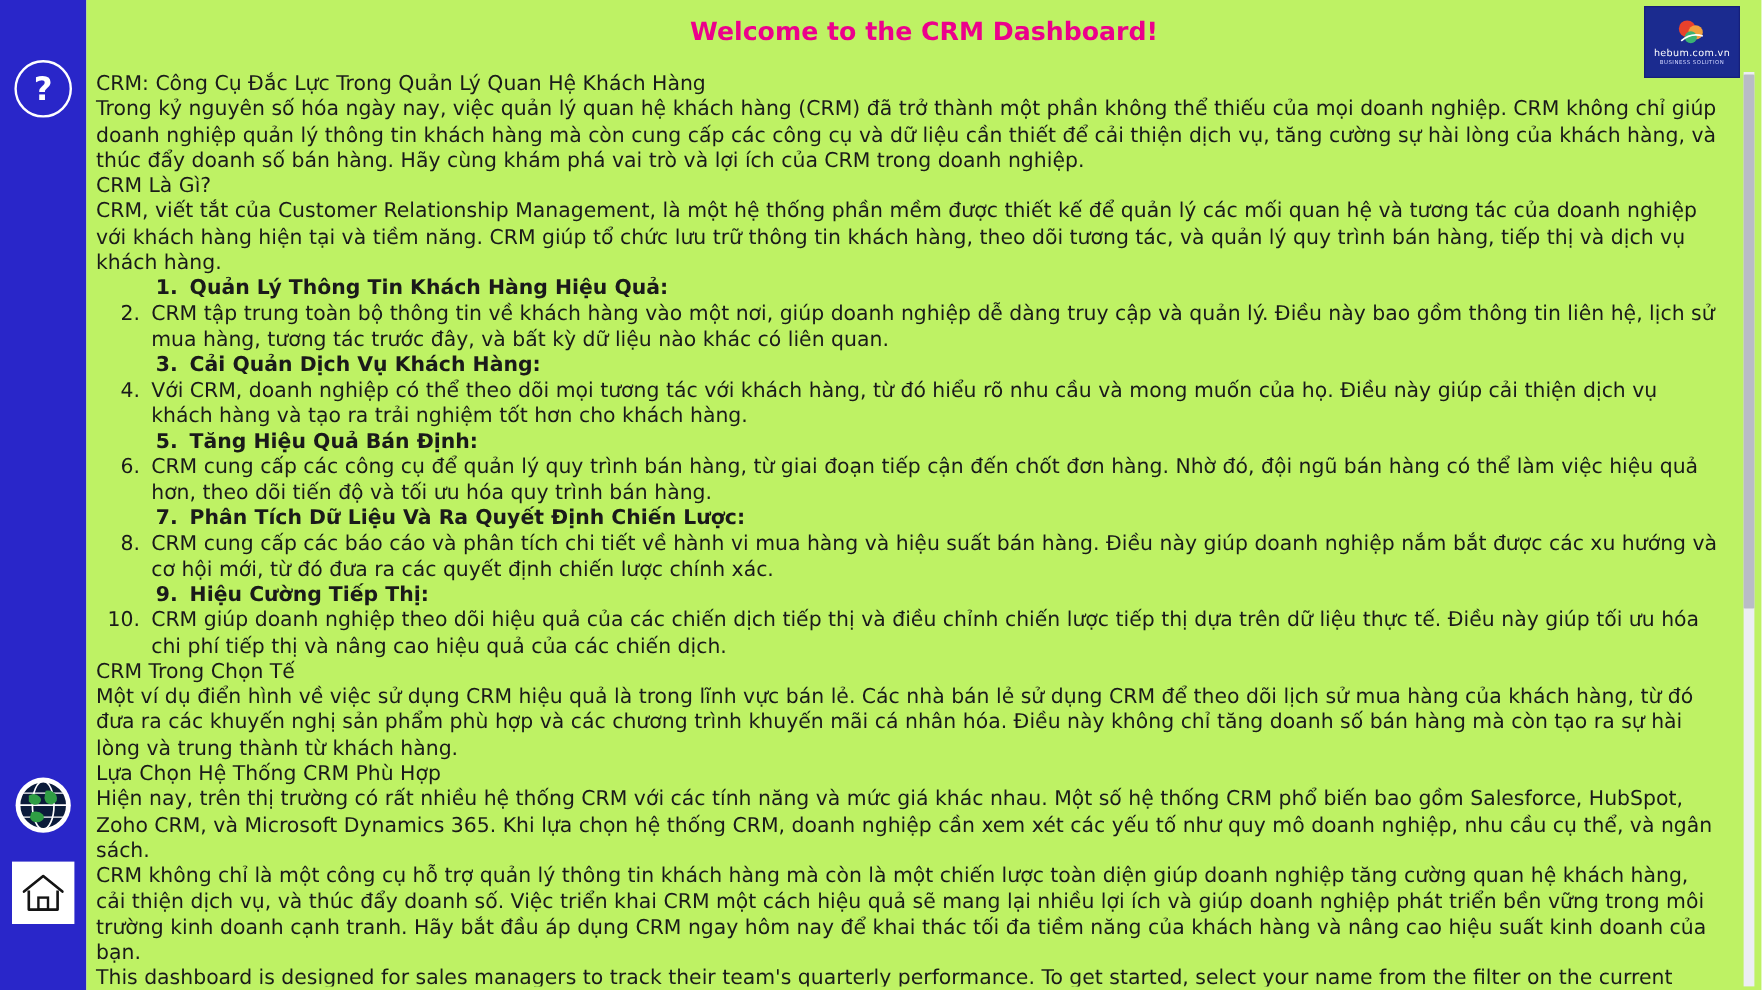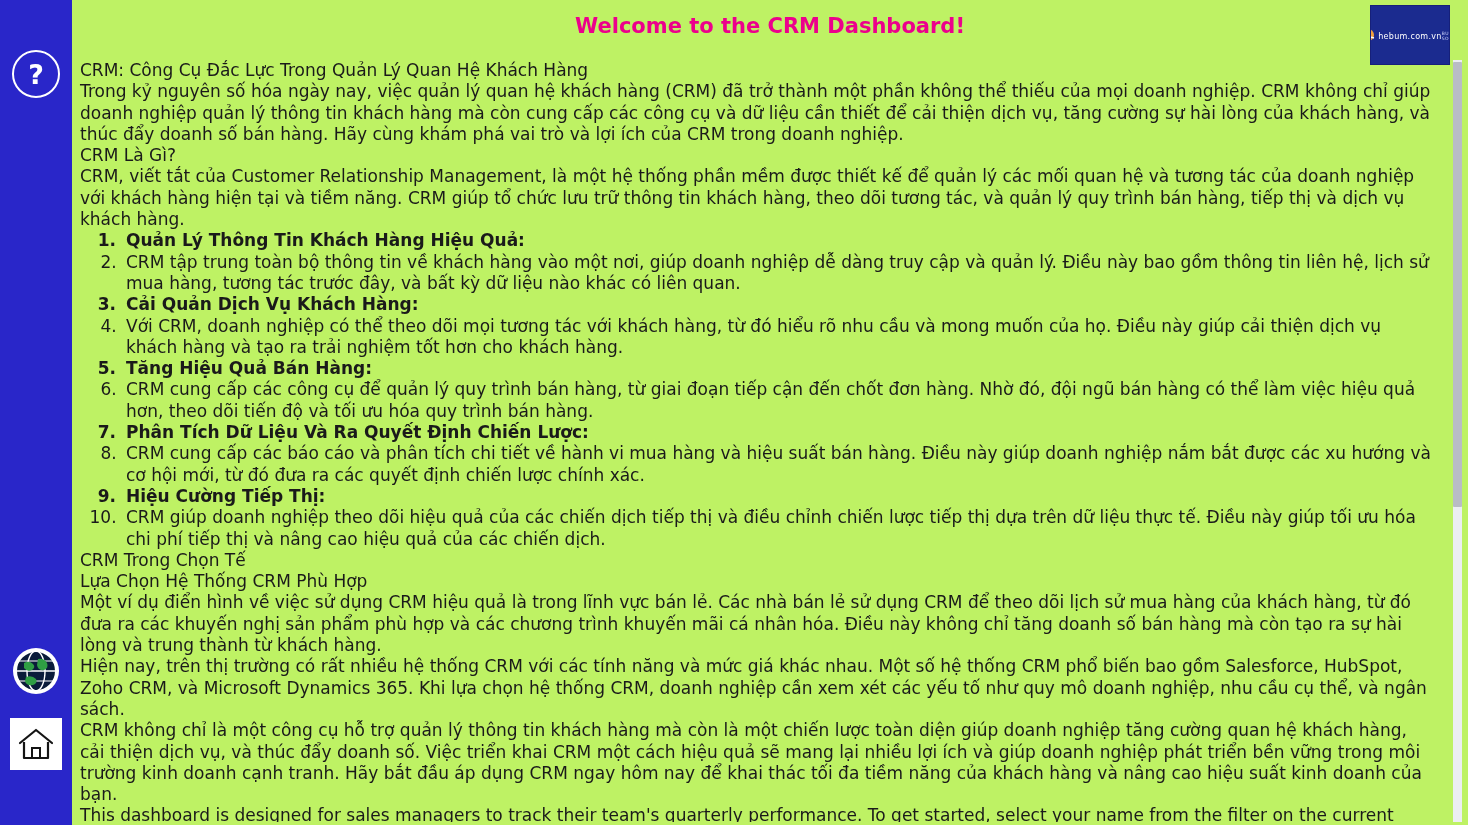--- a/index.html
+++ b/index.html
@@ -97,20 +97,21 @@
   }
   .logo-box {
     position: absolute;
     right: 18px;
     top: 5px;
     width: 78px;
     height: 58px;
     background: #1b2b8f;
     border: 1px solid #16207a;
     display: flex;
+    flex-direction: column;
     align-items: center;
     justify-content: center;
     overflow: hidden;
   }
   .logo-mark {
     width: 26px;
     height: 22px;
     position: relative;
   }
   .logo-text {
@@ -148,20 +149,21 @@
   .article ol {
     margin: 0;
     padding-left: 46px;
     padding-right: 18px;
   }
   .article ol li {
     padding-left: 4px;
   }
   .article ol li.bold {
     font-weight: bold;
+    margin-left: 32px;
   }
   .scroll-track {
     position: absolute;
     right: 6px;
     top: 60px;
     width: 9px;
     height: 762px;
     background: #eceef3;
   }
   .scroll-thumb {
@@ -229,30 +231,30 @@
     <div class="article">
       <p>CRM: Công Cụ Đắc Lực Trong Quản Lý Quan Hệ Khách Hàng</p>
       <p>Trong kỷ nguyên số hóa ngày nay, việc quản lý quan hệ khách hàng (CRM) đã trở thành một phần không thể thiếu của mọi doanh nghiệp. CRM không chỉ giúp doanh nghiệp quản lý thông tin khách hàng mà còn cung cấp các công cụ và dữ liệu cần thiết để cải thiện dịch vụ, tăng cường sự hài lòng của khách hàng, và thúc đẩy doanh số bán hàng. Hãy cùng khám phá vai trò và lợi ích của CRM trong doanh nghiệp.</p>
       <p>CRM Là Gì?</p>
       <p>CRM, viết tắt của Customer Relationship Management, là một hệ thống phần mềm được thiết kế để quản lý các mối quan hệ và tương tác của doanh nghiệp với khách hàng hiện tại và tiềm năng. CRM giúp tổ chức lưu trữ thông tin khách hàng, theo dõi tương tác, và quản lý quy trình bán hàng, tiếp thị và dịch vụ khách hàng.</p>
       <ol>
         <li class="bold">Quản Lý Thông Tin Khách Hàng Hiệu Quả:</li>
         <li>CRM tập trung toàn bộ thông tin về khách hàng vào một nơi, giúp doanh nghiệp dễ dàng truy cập và quản lý. Điều này bao gồm thông tin liên hệ, lịch sử mua hàng, tương tác trước đây, và bất kỳ dữ liệu nào khác có liên quan.</li>
         <li class="bold">Cải Quản Dịch Vụ Khách Hàng:</li>
         <li>Với CRM, doanh nghiệp có thể theo dõi mọi tương tác với khách hàng, từ đó hiểu rõ nhu cầu và mong muốn của họ. Điều này giúp cải thiện dịch vụ khách hàng và tạo ra trải nghiệm tốt hơn cho khách hàng.</li>
-        <li class="bold">Tăng Hiệu Quả Bán Hàng:</li>
+        <li class="bold">Tăng Hiệu Quả Bán Định:</li>
         <li>CRM cung cấp các công cụ để quản lý quy trình bán hàng, từ giai đoạn tiếp cận đến chốt đơn hàng. Nhờ đó, đội ngũ bán hàng có thể làm việc hiệu quả hơn, theo dõi tiến độ và tối ưu hóa quy trình bán hàng.</li>
         <li class="bold">Phân Tích Dữ Liệu Và Ra Quyết Định Chiến Lược:</li>
         <li>CRM cung cấp các báo cáo và phân tích chi tiết về hành vi mua hàng và hiệu suất bán hàng. Điều này giúp doanh nghiệp nắm bắt được các xu hướng và cơ hội mới, từ đó đưa ra các quyết định chiến lược chính xác.</li>
         <li class="bold">Hiệu Cường Tiếp Thị:</li>
         <li>CRM giúp doanh nghiệp theo dõi hiệu quả của các chiến dịch tiếp thị và điều chỉnh chiến lược tiếp thị dựa trên dữ liệu thực tế. Điều này giúp tối ưu hóa chi phí tiếp thị và nâng cao hiệu quả của các chiến dịch.</li>
       </ol>
       <p>CRM Trong Chọn Tế</p>
+      <p>Một ví dụ điển hình về việc sử dụng CRM hiệu quả là trong lĩnh vực bán lẻ. Các nhà bán lẻ sử dụng CRM để theo dõi lịch sử mua hàng của khách hàng, từ đó đưa ra các khuyến nghị sản phẩm phù hợp và các chương trình khuyến mãi cá nhân hóa. Điều này không chỉ tăng doanh số bán hàng mà còn tạo ra sự hài lòng và trung thành từ khách hàng.</p>
       <p>Lựa Chọn Hệ Thống CRM Phù Hợp</p>
-      <p>Một ví dụ điển hình về việc sử dụng CRM hiệu quả là trong lĩnh vực bán lẻ. Các nhà bán lẻ sử dụng CRM để theo dõi lịch sử mua hàng của khách hàng, từ đó đưa ra các khuyến nghị sản phẩm phù hợp và các chương trình khuyến mãi cá nhân hóa. Điều này không chỉ tăng doanh số bán hàng mà còn tạo ra sự hài lòng và trung thành từ khách hàng.</p>
       <p>Hiện nay, trên thị trường có rất nhiều hệ thống CRM với các tính năng và mức giá khác nhau. Một số hệ thống CRM phổ biến bao gồm Salesforce, HubSpot, Zoho CRM, và Microsoft Dynamics 365. Khi lựa chọn hệ thống CRM, doanh nghiệp cần xem xét các yếu tố như quy mô doanh nghiệp, nhu cầu cụ thể, và ngân sách.</p>
       <p>CRM không chỉ là một công cụ hỗ trợ quản lý thông tin khách hàng mà còn là một chiến lược toàn diện giúp doanh nghiệp tăng cường quan hệ khách hàng, cải thiện dịch vụ, và thúc đẩy doanh số. Việc triển khai CRM một cách hiệu quả sẽ mang lại nhiều lợi ích và giúp doanh nghiệp phát triển bền vững trong môi trường kinh doanh cạnh tranh. Hãy bắt đầu áp dụng CRM ngay hôm nay để khai thác tối đa tiềm năng của khách hàng và nâng cao hiệu suất kinh doanh của bạn.</p>
       <p>This dashboard is designed for sales managers to track their team's quarterly performance. To get started, select your name from the filter on the current quarter performance tab. This will</p>
     </div>
 
     <div class="scroll-track"></div>
     <div class="scroll-thumb"></div>
   </div>
 </div>
 

